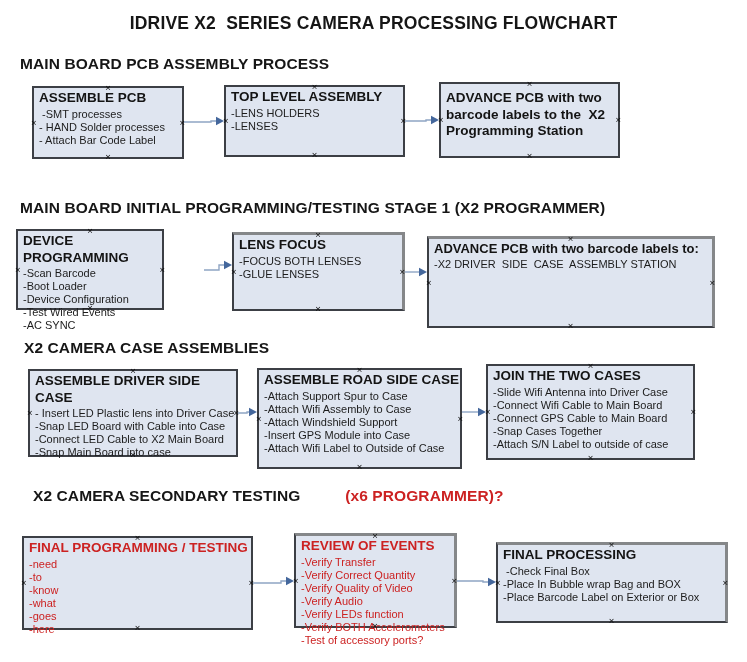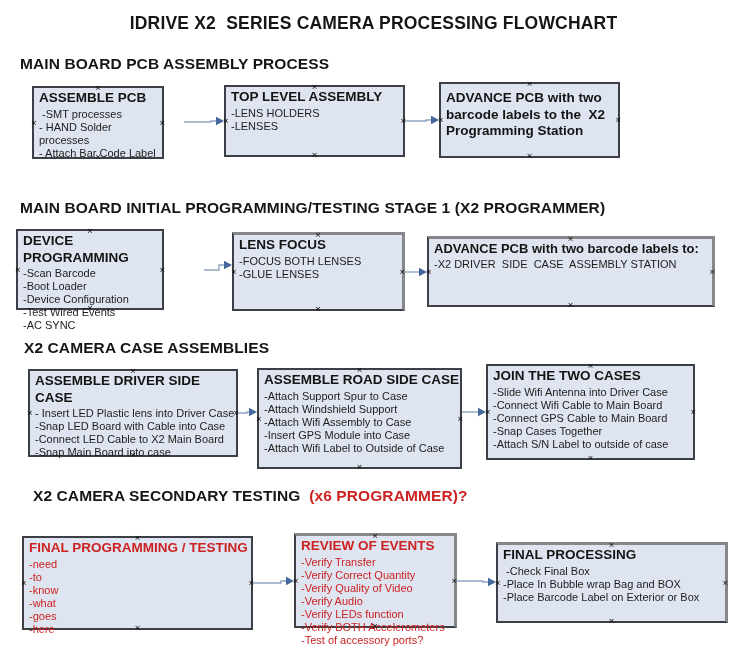--- a/index.html
+++ b/index.html
@@ -10,21 +10,21 @@
   }
   .title{
     position:absolute;top:13px;left:0;width:747px;margin:0;
     text-align:center;font-size:17.5px;font-weight:bold;color:#161616;
     white-space:pre;letter-spacing:.2px;
   }
   .heading{
     position:absolute;margin:0;font-size:15.5px;font-weight:bold;color:#161616;
     white-space:pre;letter-spacing:.1px;
   }
-  .red{color:var(--accent-red,#cc2222);}
+  .red{color:var(--accent-red,#cc2222);margin-left:36px;}
   .box{
     position:absolute;box-sizing:border-box;
     background:var(--box-fill,#dfe5f0);
     border:2px solid var(--box-border,#3c3f45);
     padding:2px 0 2px 5px;
   }
   .box.raised{border-top:3px solid #858789;border-right:3px solid #858789;}
   .box-title{
     font-size:13.5px;font-weight:bold;line-height:1.24;color:#141414;
     white-space:pre-wrap;
@@ -44,21 +44,21 @@
 </head>
 <body>
 
 <h1 class="title">IDRIVE X2  SERIES CAMERA PROCESSING FLOWCHART</h1>
 
 <h2 class="heading" style="left:20px;top:55px;">MAIN BOARD PCB ASSEMBLY PROCESS</h2>
 <h2 class="heading" style="left:20px;top:199px;text-align:right;">MAIN BOARD INITIAL PROGRAMMING/TESTING STAGE 1 (X2 PROGRAMMER)</h2>
 <h2 class="heading" style="left:24px;top:339px;">X2 CAMERA CASE ASSEMBLIES</h2>
 <h2 class="heading" style="left:33px;top:487px;"><span>X2 CAMERA SECONDARY TESTING </span><span class="red"> (x6 PROGRAMMER)?</span></h2>
 
-<div class="box" style="left:32px;top:86px;width:132px;height:73px;">
+<div class="box" style="left:32px;top:86px;width:152px;height:73px;">
   <div class="box-title">ASSEMBLE PCB</div>
   <div class="box-items">
       <div class="item"> -SMT processes</div>
       <div class="item">- HAND Solder processes</div>
       <div class="item">- Attach Bar Code Label</div>
     </div>
 <span class="anchor" style="left: 50%; top: 0%; transform: translate(-50%, -55%);">×</span>
     <span class="anchor" style="left: 50%; top: 100%; transform: translate(-50%, -45%);">×</span>
     <span class="anchor" style="left: 0%; top: 50%; transform: translate(-55%, -50%);">×</span>
     <span class="anchor" style="left: 100%; top: 50%; transform: translate(-45%, -50%);">×</span>
@@ -101,21 +101,21 @@
   <div class="box-title">LENS FOCUS</div>
   <div class="box-items">
       <div class="item">-FOCUS BOTH LENSES</div>
       <div class="item">-GLUE LENSES</div>
     </div>
 <span class="anchor" style="left: 50%; top: 0%; transform: translate(-50%, -55%);">×</span>
     <span class="anchor" style="left: 50%; top: 100%; transform: translate(-50%, -45%);">×</span>
     <span class="anchor" style="left: 0%; top: 50%; transform: translate(-55%, -50%);">×</span>
     <span class="anchor" style="left: 100%; top: 50%; transform: translate(-45%, -50%);">×</span>
   </div>
-<div class="box raised tight-title" style="left:427px;top:236px;width:288px;height:71px;">
+<div class="box raised tight-title" style="left:427px;top:236px;width:288px;height:92px;">
   <div class="box-title">ADVANCE PCB with two barcode labels to:</div>
   <div class="box-items">
       <div class="item">-X2 DRIVER  SIDE  CASE  ASSEMBLY STATION</div>
     </div>
 <span class="anchor" style="left: 50%; top: 0%; transform: translate(-50%, -55%);">×</span>
     <span class="anchor" style="left: 50%; top: 100%; transform: translate(-50%, -45%);">×</span>
     <span class="anchor" style="left: 0%; top: 50%; transform: translate(-55%, -50%);">×</span>
     <span class="anchor" style="left: 100%; top: 50%; transform: translate(-45%, -50%);">×</span>
   </div>
 
@@ -129,22 +129,22 @@
     </div>
 <span class="anchor" style="left: 50%; top: 0%; transform: translate(-50%, -55%);">×</span>
     <span class="anchor" style="left: 50%; top: 100%; transform: translate(-50%, -45%);">×</span>
     <span class="anchor" style="left: 0%; top: 50%; transform: translate(-55%, -50%);">×</span>
     <span class="anchor" style="left: 100%; top: 50%; transform: translate(-45%, -50%);">×</span>
   </div>
 <div class="box" style="left:257px;top:368px;width:205px;height:101px;">
   <div class="box-title">ASSEMBLE ROAD SIDE CASE</div>
   <div class="box-items">
       <div class="item">-Attach Support Spur to Case</div>
+      <div class="item">-Attach Wifi Assembly to Case</div>
       <div class="item">-Attach Windshield Support</div>
-      <div class="item">-Attach Wifi Assembly to Case</div>
       <div class="item">-Insert GPS Module into Case</div>
       <div class="item">-Attach Wifi Label to Outside of Case</div>
     </div>
 <span class="anchor" style="left: 50%; top: 0%; transform: translate(-50%, -55%);">×</span>
     <span class="anchor" style="left: 50%; top: 100%; transform: translate(-50%, -45%);">×</span>
     <span class="anchor" style="left: 0%; top: 50%; transform: translate(-55%, -50%);">×</span>
     <span class="anchor" style="left: 100%; top: 50%; transform: translate(-45%, -50%);">×</span>
   </div>
 <div class="box" style="left:486px;top:364px;width:209px;height:96px;">
   <div class="box-title">JOIN THE TWO CASES</div>

